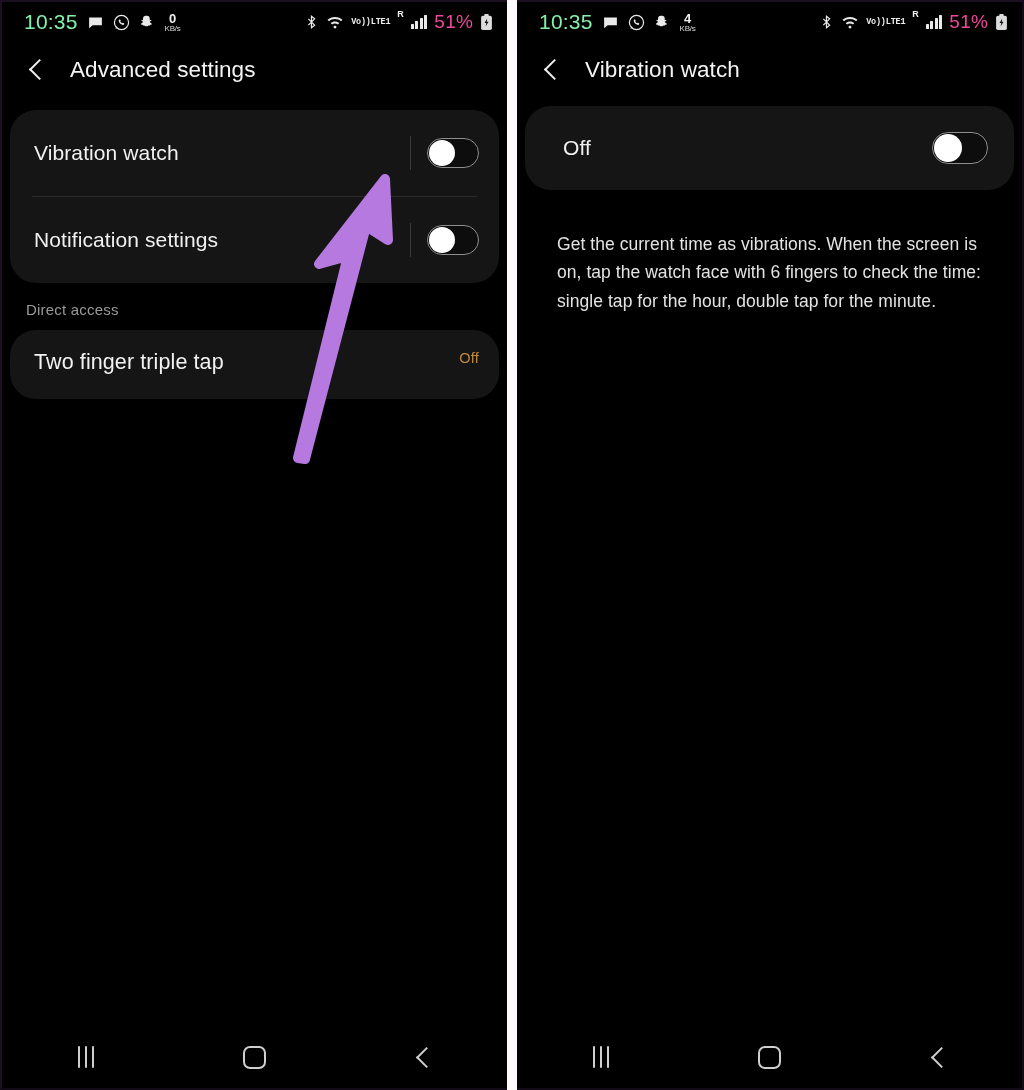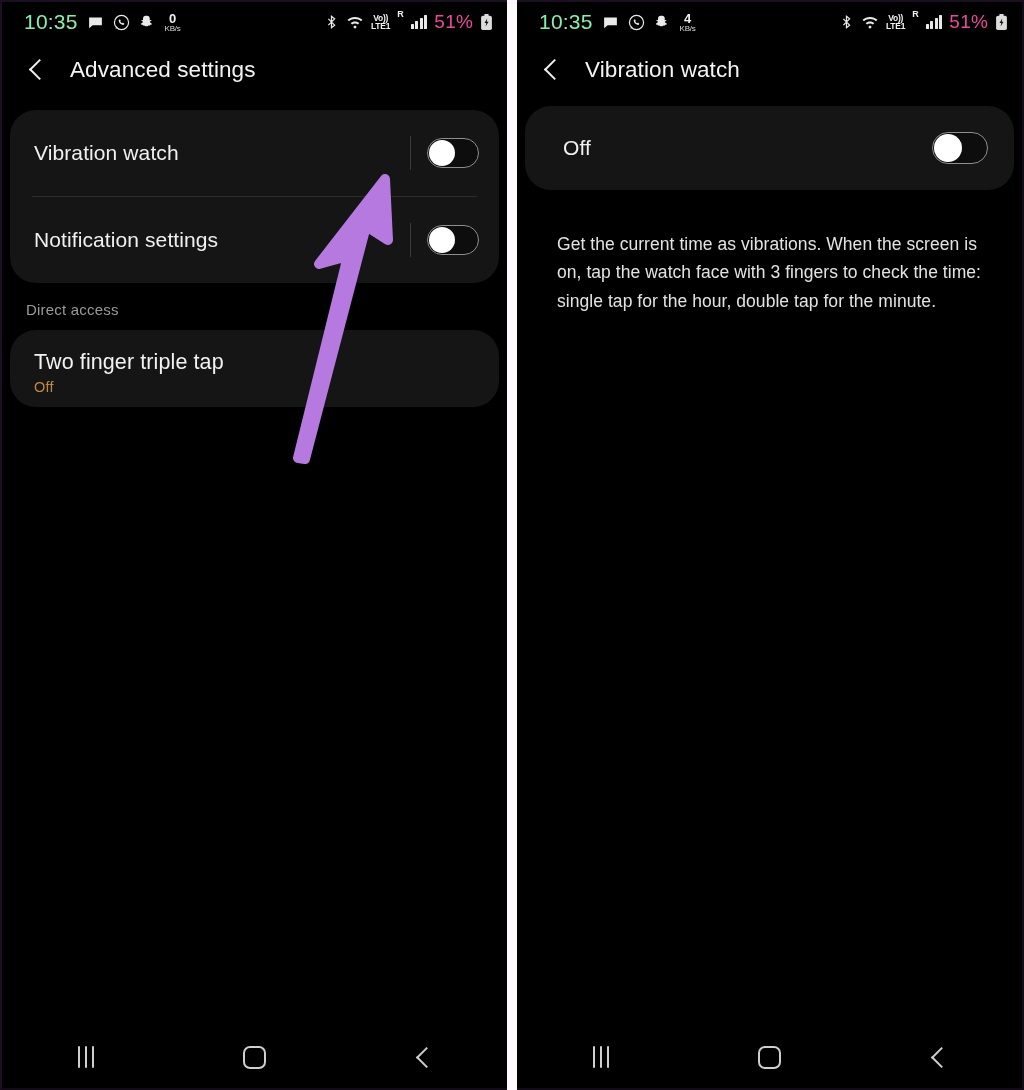--- a/index.html
+++ b/index.html
@@ -41,21 +41,21 @@
   }
   .sb-left { display:flex; align-items:center; gap:9px; }
   .sb-clock { font-size:21px; letter-spacing:.2px; color:#86efac; }
   .sb-right { display:flex; align-items:center; gap:7px; }
   .sb-ico { display:inline-flex; align-items:center; justify-content:center; }
   .sb-net { display:flex; flex-direction:column; align-items:center; line-height:1; margin-left:1px;}
   .sb-net .num { font-size:13px; color:#f0f0f0; font-weight:700; }
   .sb-net .unit { font-size:8px; color:#dcdcdc; font-weight:400; letter-spacing:-.2px; }
   .sb-batt { font-size:19px; color:#ec4899; letter-spacing:.2px; }
 
-  .volte { display:flex; flex-direction:column; align-items:center; line-height:1; }
+  .volte { display:flex; flex-direction:row; align-items:center; line-height:1;font-family:Liberation Mono, monospace; }
   .volte .t { font-size:8.5px; font-weight:700; color:#f0f0f0; letter-spacing:-.2px;}
   .volte .b { font-size:8.5px; font-weight:700; color:#f0f0f0; letter-spacing:-.2px;}
   .roam { font-size:9px; font-weight:700; color:#f0f0f0; align-self:flex-start; margin-top:-2px;}
 
   .bars { display:flex; align-items:flex-end; gap:1.5px; height:14px; }
   .bars i { display:block; width:3px; background:#e9e9e9; border-radius:.5px; }
   .bars i:nth-child(1){height:5px;} .bars i:nth-child(2){height:8px;}
   .bars i:nth-child(3){height:11px;} .bars i:nth-child(4){height:14px;}
 
   
@@ -114,21 +114,21 @@
   .switch.lg .knob { width:28px; height:28px; }
 
   
   .section-hdr {
     padding:18px 0 12px 24px;
     font-size:15px;
     color:#9a9a9a;
     letter-spacing:.2px;
   }
 
-  .card.single .row { height:auto; padding:20px 20px 12px 24px; align-items:flex-start; flex-direction:column; }
+  .card.single .row { height:auto; padding:20px 20px 20px 24px; align-items:flex-start; flex-direction:row; }
   .card.single .label { font-size:21.5px; color:#f2f2f2; margin-bottom:4px; }
   .card.single .sublabel { font-size:14.5px; color:#c08a3e; letter-spacing:.2px; }
 
   
   .desc {
     padding:40px 26px 0 40px;
     font-size:17.5px;
     line-height:1.62;
     color:#e3e3e3;
     letter-spacing:.05px;
@@ -355,21 +355,21 @@
 
     <div class="card toplist" style="margin-top:8px;">
       <div class="row" style="height:84px; padding:0 26px 0 38px;">
         <span class="label">Off</span>
         <span class="switch lg">
             <span class="knob"></span>
           </span>
       </div>
     </div>
 
-    <div class="desc">Get the current time as vibrations. When the screen is on, tap the watch face with 3 fingers to check the time: single tap for the hour, double tap for the minute.</div>
+    <div class="desc">Get the current time as vibrations. When the screen is on, tap the watch face with 6 fingers to check the time: single tap for the hour, double tap for the minute.</div>
 
     <div class="navbar">
       <div class="nav-btn">
         <span class="nav-recents">
             <i></i>
             <i></i>
             <i></i>
           </span>
       </div>
       <div class="nav-btn">

